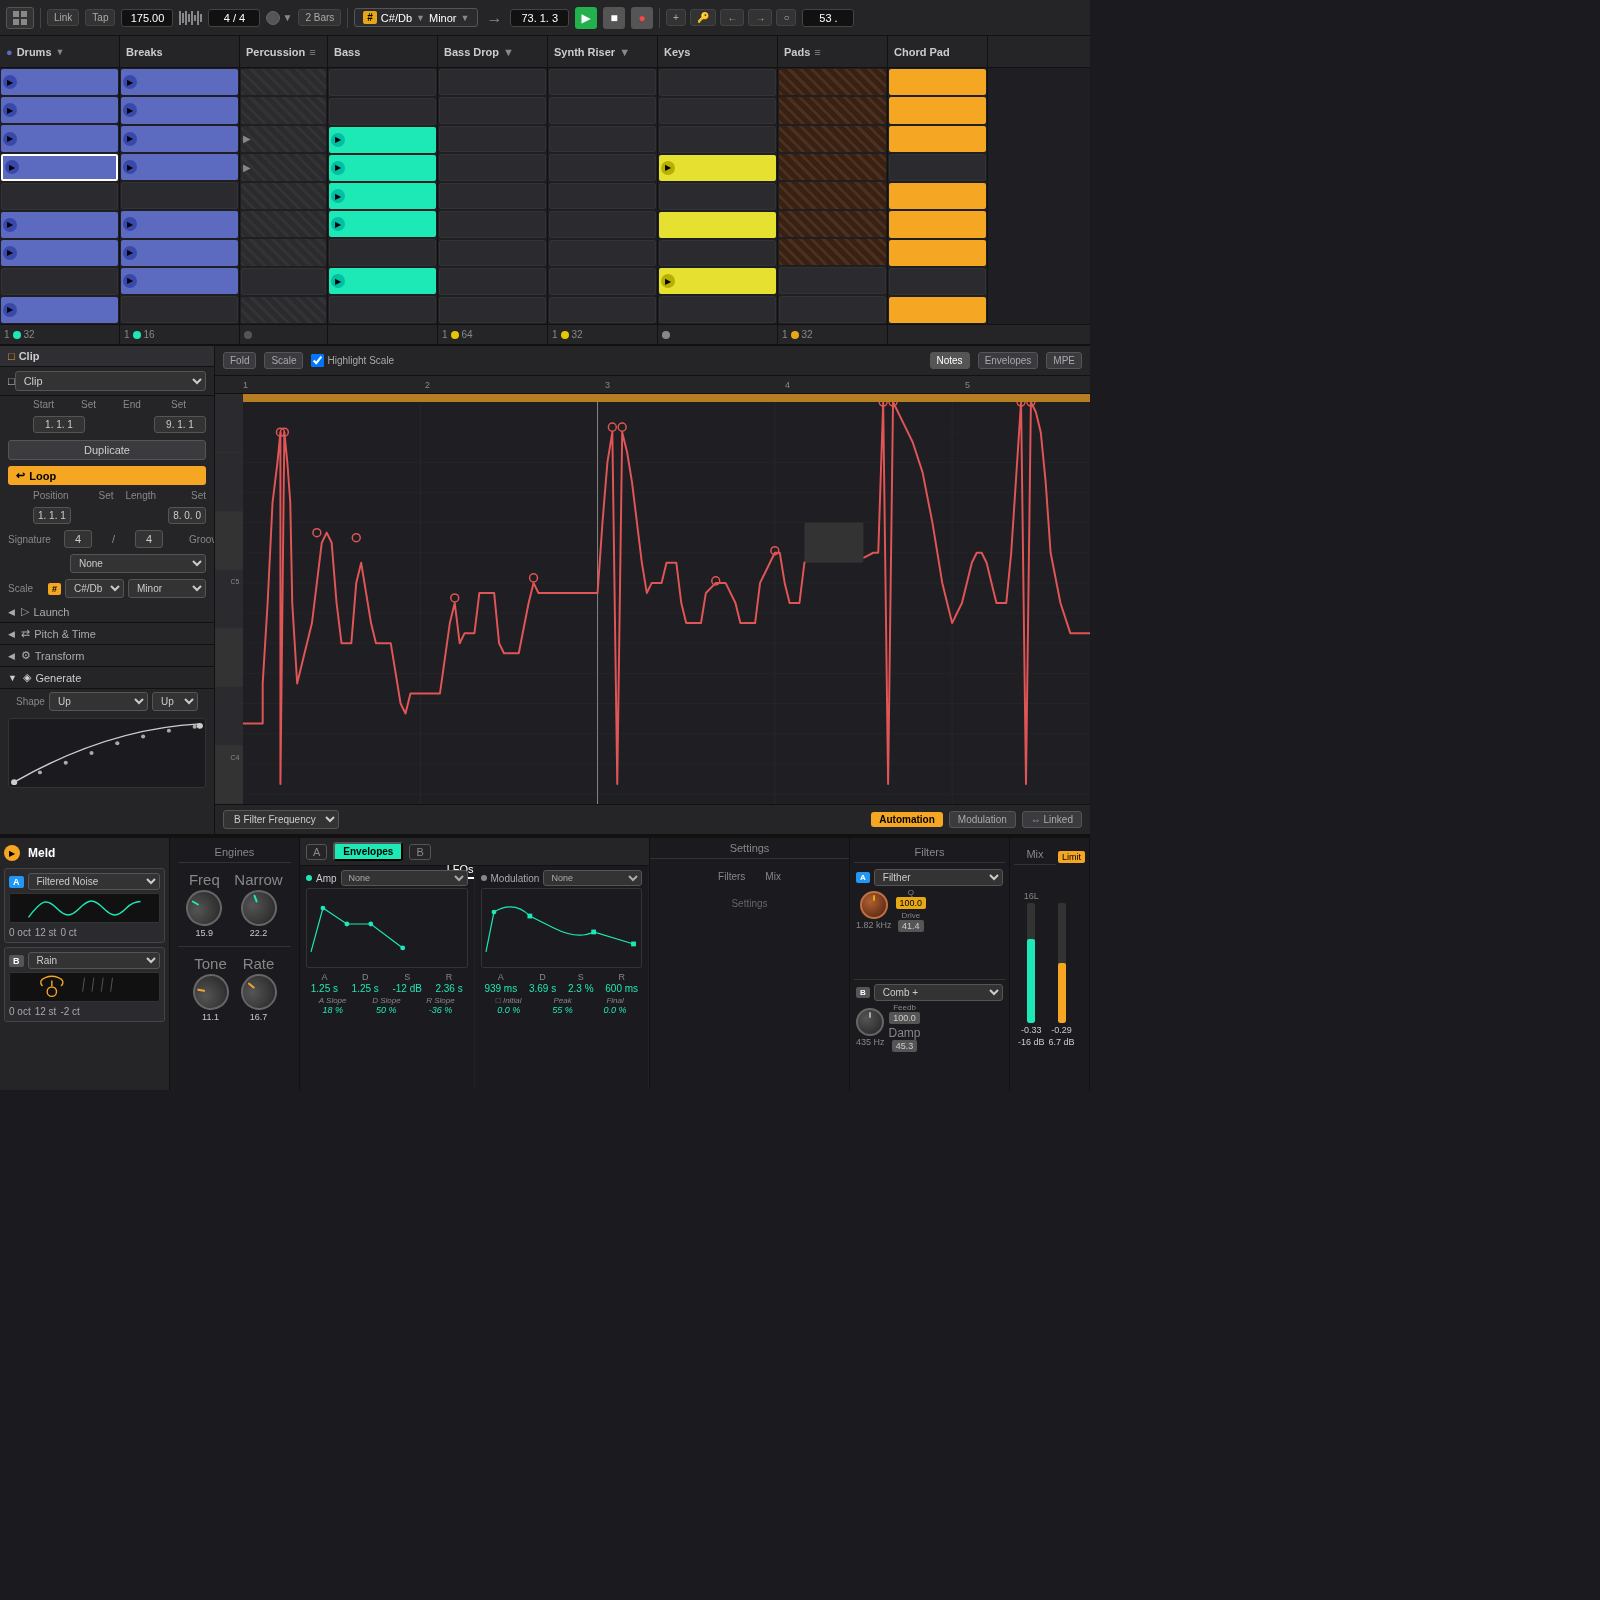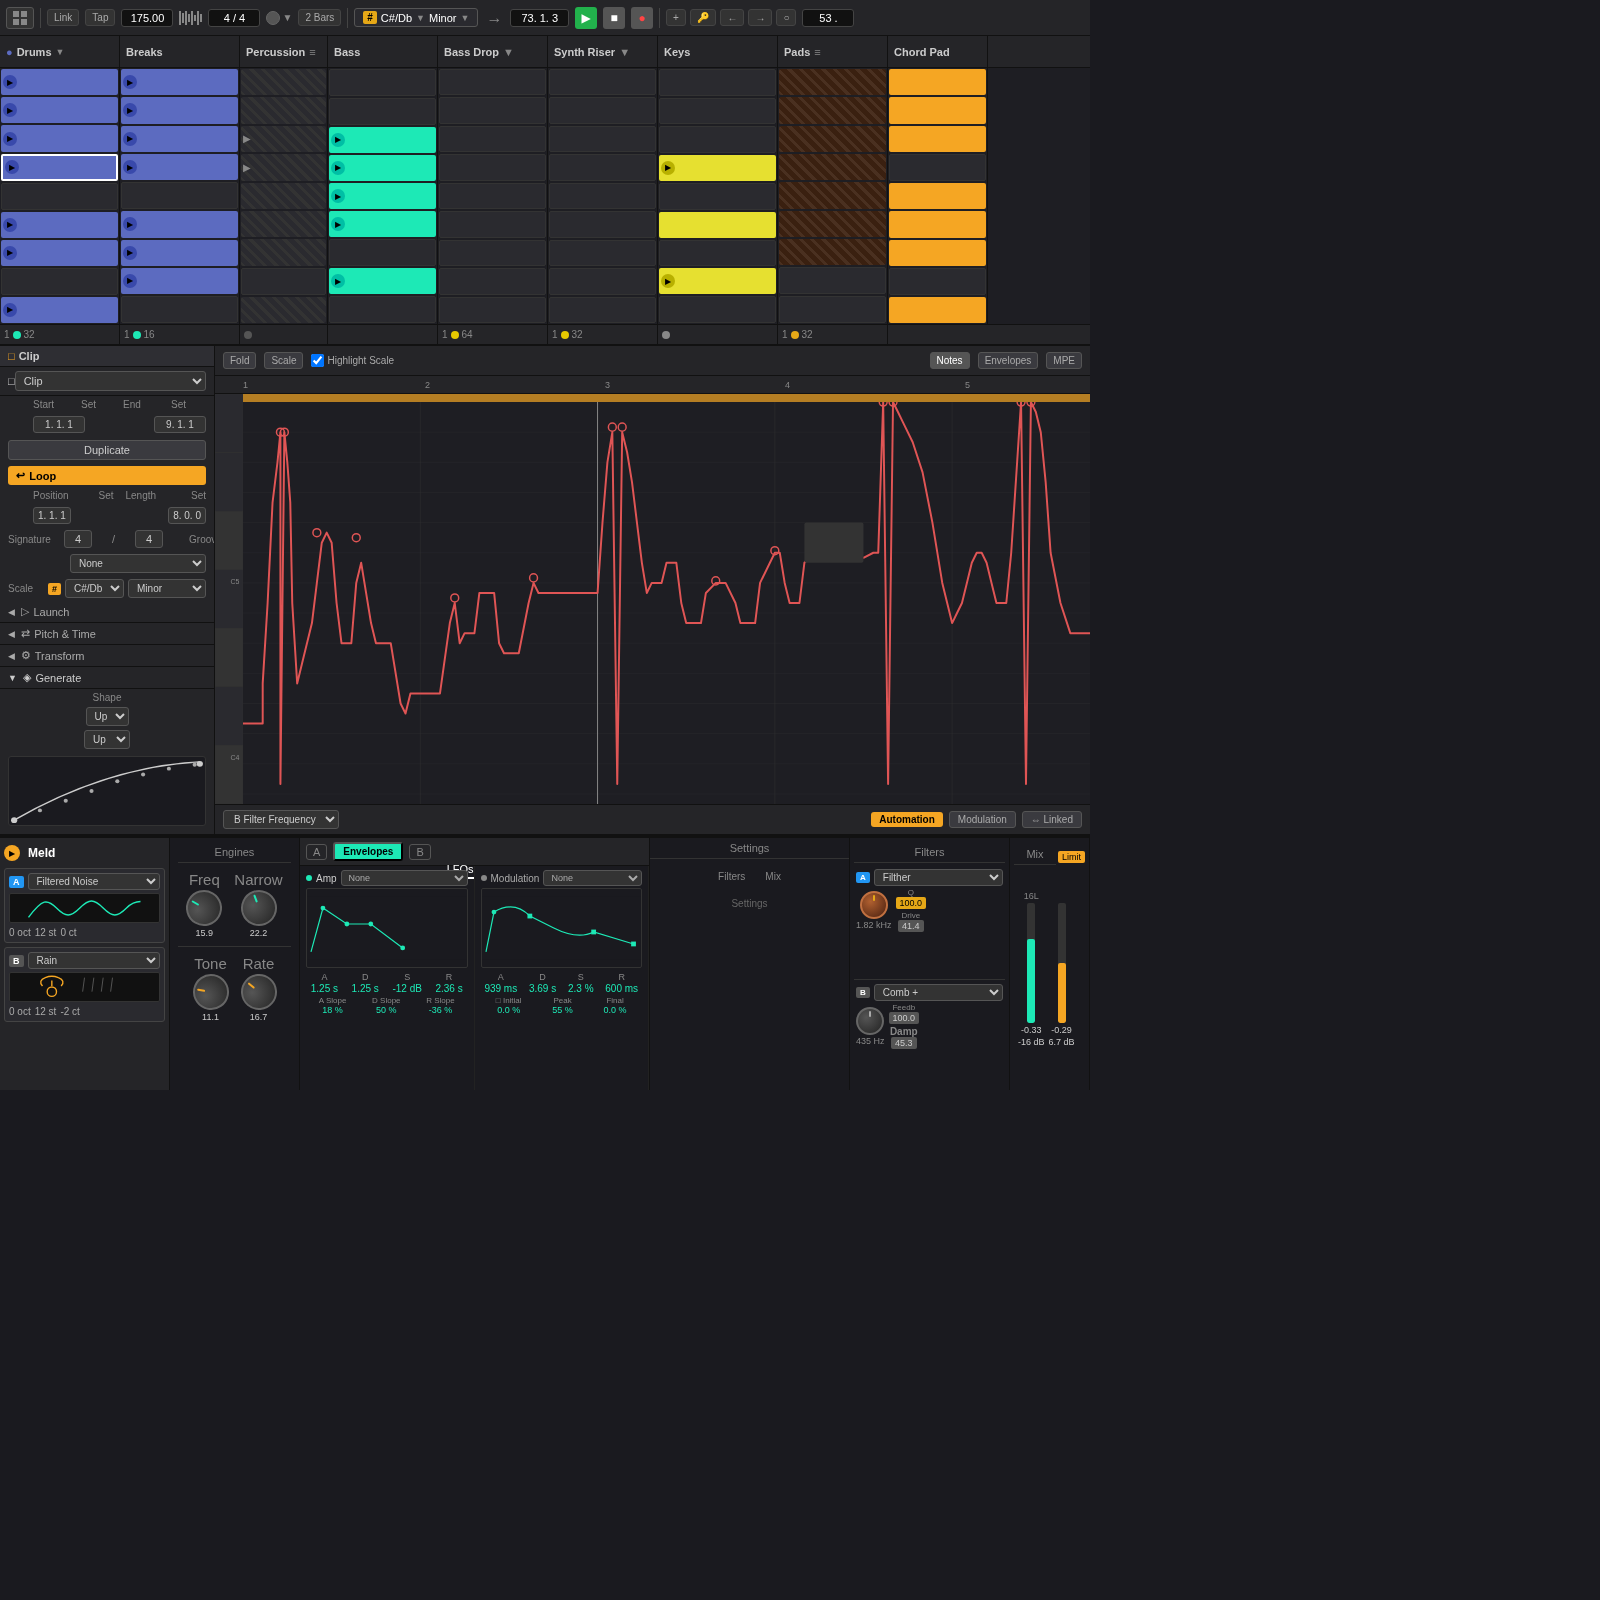--- a/index.html
+++ b/index.html
@@ -306,23 +306,22 @@
       font-size: 11px;
       color: #aaa;
       border-bottom: 1px solid #111;
     }
     .section-toggle .arrow { margin-right: 6px; font-size: 9px; }
     .section-toggle .icon { margin-right: 4px; font-size: 11px; }
 
     .shape-row {
       display: flex;
       align-items: center;
-      padding: 3px 8px;
+      padding: 3px 16px;
       gap: 4px;
-      flex-direction: column;
     }
     .shape-label { color: #888; font-size: 10px; }
     .shape-sel {
       background: #333; border: 1px solid #555; color: #ccc;
       border-radius: 3px; padding: 2px 4px; font-size: 10px;
       flex: 1;
     }
     .shape-dir-sel {
       background: #333; border: 1px solid #555; color: #ccc;
       border-radius: 3px; padding: 2px 4px; font-size: 10px;
@@ -609,20 +608,21 @@
       flex-direction: column;
       align-items: center;
       gap: 1px;
     }
     .env-param-label { font-size: 9px; color: #888; }
     .env-param-val { font-size: 10px; color: #1de9b6; }
     .env-slope-row {
       display: flex;
       justify-content: space-around;
       margin-top: 2px;
+      font-style: italic;
     }
     .slope-item { display: flex; flex-direction: column; align-items: center; }
     .slope-label { font-size: 8px; color: #888; }
     .slope-val { font-size: 9px; color: #1de9b6; }
     .env-header-row {
       display: flex;
       align-items: center;
       gap: 4px;
       margin-bottom: 2px;
       font-size: 10px;
@@ -1526,21 +1526,21 @@
             <div style="position:absolute;top:2px;left:50%;transform:translateX(-50%);width:2px;height:6px;background:#aaa;border-radius:1px;"></div>
           </div>
           <span class="filter-hz">435 Hz</span>
         </div>
         <div style="display:flex;flex-direction:column;gap:2px;">
           <div style="display:flex;flex-direction:column;align-items:center;">
             <span style="font-size:8px;color:#888;">Feedb</span>
             <div style="background:#555;color:#ccc;font-size:9px;padding:1px 4px;border-radius:2px;">100.0</div>
           </div>
           <div style="display:flex;flex-direction:column;align-items:center;">
-            <span style="font-size:10px;color:#888;font-weight:bold;">Damp</span>
+            <span style="font-size:12px;color:#888;">Damp</span>
             <div style="background:#555;color:#ccc;font-size:9px;padding:1px 4px;border-radius:2px;">45.3</div>
           </div>
         </div>
       </div>
     </div>
   </div>
 
   <div class="mix-section">
     <div style="display:flex;align-items:center;gap:2px;padding:2px 0;">
       <div class="section-title" style="flex:1;">Mix</div>

